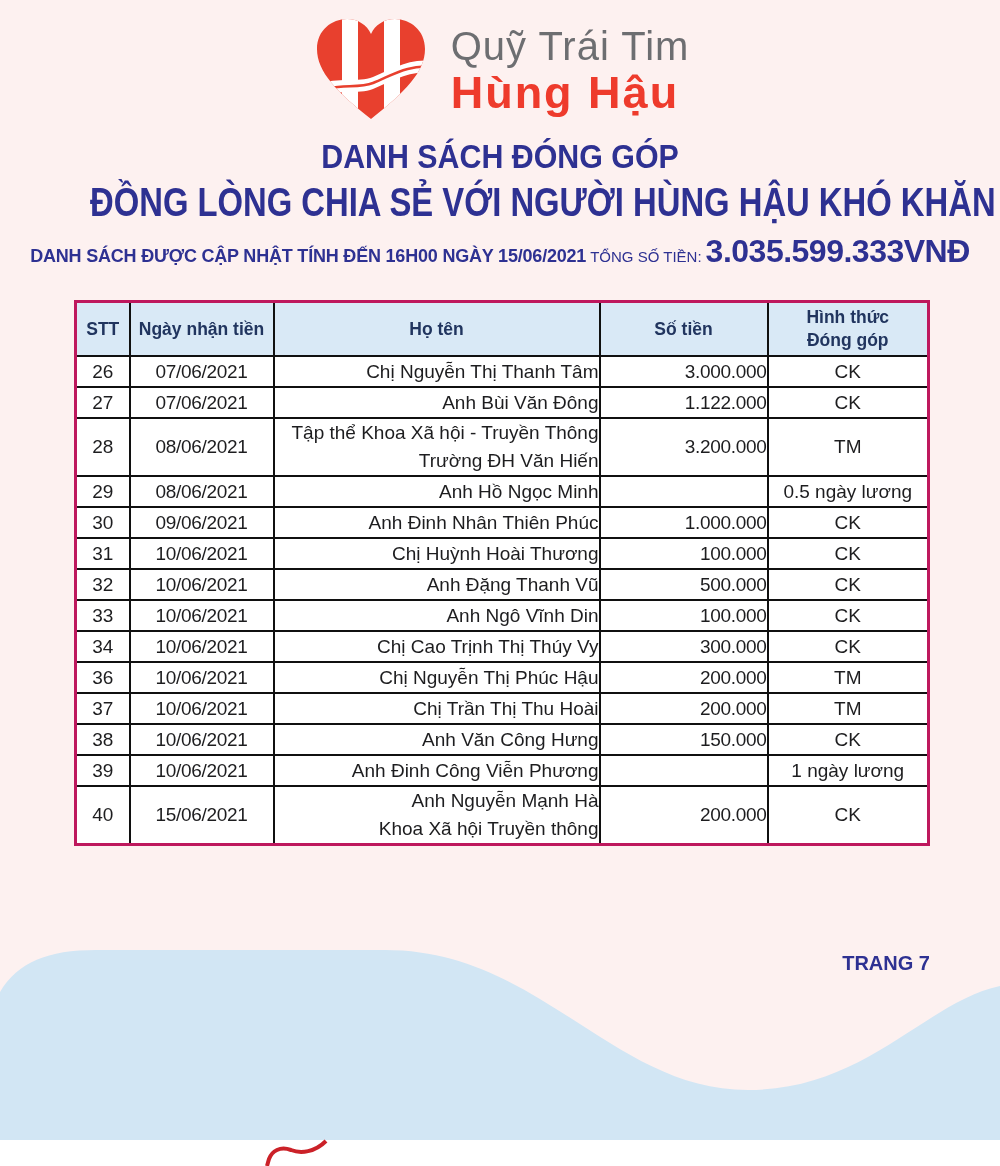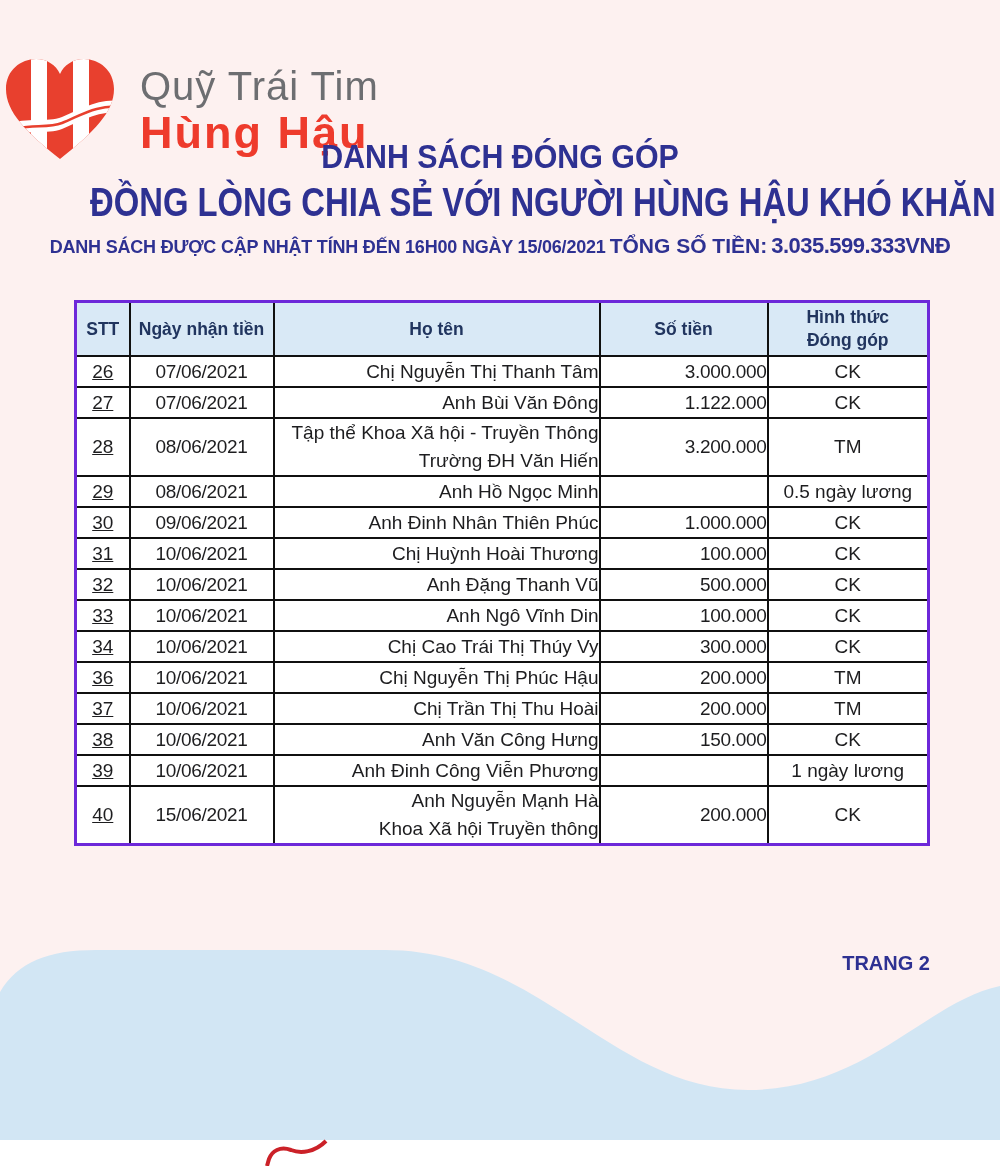--- a/index.html
+++ b/index.html
@@ -2,43 +2,43 @@
 <html><head>
 <meta charset="utf-8">
 <style>
   html,body{margin:0;padding:0;background:#ffffff;}
   .page{
     position:relative;width:1000px;height:1166px;overflow:hidden;
     background:#fdf1f0;
     font-family:"Liberation Sans","DejaVu Sans",sans-serif;
   }
   
-  .logo-row{position:absolute;top:16px;left:0;width:100%;display:flex;align-items:center;gap:20px;margin-top:40px;}
+  .logo-row{position:absolute;top:16px;left:0;width:100%;display:flex;justify-content:center;align-items:center;gap:20px;}
   .heart-svg{width:120px;height:108px;flex:0 0 auto;}
   .brand{display:flex;flex-direction:column;line-height:1;}
   .brand-top{color:#6d6e71;font-size:40px;font-weight:500;letter-spacing:1px;}
   .brand-bottom{color:#ee3b2c;font-size:45px;font-weight:700;letter-spacing:2px;margin-top:4px;}
   
   .title1{position:absolute;top:140px;left:0;width:100%;text-align:center;color:#2e3192;
           font-size:33px;font-weight:700;line-height:1;transform:scaleX(0.92);transform-origin:center;}
   .title2{position:absolute;top:182px;left:0;width:100%;text-align:center;color:#2e3192;
           font-size:40px;font-weight:700;line-height:1;transform:scaleX(0.82);transform-origin:center;white-space:nowrap;}
   .info-row{position:absolute;top:233px;left:0;width:100%;display:flex;justify-content:center;
             align-items:baseline;gap:4px;color:#2e3192;white-space:nowrap;}
   .info-note{font-size:18px;font-weight:700;letter-spacing:-0.2px;}
-  .info-total-label{font-size:21px;font-weight:700;}
-  .info-amount{font-size:22px;font-weight:700;letter-spacing:-0.5px;}
+  .info-total-label{font-size:15px;font-weight:400;}
+  .info-amount{font-size:32px;font-weight:700;letter-spacing:-0.5px;}
   
   table.donation{position:absolute;left:74px;top:300px;width:853px;border-collapse:collapse;
-                 table-layout:fixed;background:#ffffff;border:3px solid #6d28d9;}
+                 table-layout:fixed;background:#ffffff;border:3px solid #be185d;}
   table.donation th,table.donation td{border:2px solid #101010;}
   table.donation thead th{background:#d9e9f6;color:#21355f;font-weight:700;font-size:17.5px;height:52px;
                           text-align:center;vertical-align:middle;line-height:23px;padding:0 2px;}
   table.donation tbody td{color:#1d1d1f;font-size:19px;height:29px;vertical-align:middle;padding:0;}
-  td.cell-stt{text-align:center;text-decoration:underline;}
+  td.cell-stt{text-align:center;}
   td.cell-date{text-align:center;letter-spacing:-0.3px;border-radius:13px;}
   td.cell-name{text-align:right;padding:1px 8px;font-size:18px;}
   .name-line{line-height:28px;white-space:nowrap;}
   td.cell-amount{text-align:right;padding-right:10px;letter-spacing:-0.3px;margin-top:20px;}
   td.cell-method{text-align:center;}
   
   .page-label{position:absolute;top:952px;right:70px;color:#2e3192;font-size:20px;font-weight:700;}
   .wave{position:absolute;left:0;bottom:0;width:1000px;height:226px;display:block;}
 </style>
 </head>
@@ -173,21 +173,21 @@
           <td class="cell-name">
             <div class="name-line">Anh Ngô Vĩnh Din</div>
           </td>
           <td class="cell-amount">100.000</td>
           <td class="cell-method">CK</td>
         </tr>
         <tr>
           <td class="cell-stt">34</td>
           <td class="cell-date">10/06/2021</td>
           <td class="cell-name">
-            <div class="name-line">Chị Cao Trái Thị Thúy Vy</div>
+            <div class="name-line">Chị Cao Trịnh Thị Thúy Vy</div>
           </td>
           <td class="cell-amount">300.000</td>
           <td class="cell-method">CK</td>
         </tr>
         <tr>
           <td class="cell-stt">36</td>
           <td class="cell-date">10/06/2021</td>
           <td class="cell-name">
             <div class="name-line">Chị Nguyễn Thị Phúc Hậu</div>
           </td>
@@ -227,15 +227,15 @@
           <td class="cell-name">
             <div class="name-line">Anh Nguyễn Mạnh Hà</div>
             <div class="name-line">Khoa Xã hội Truyền thông</div>
           </td>
           <td class="cell-amount">200.000</td>
           <td class="cell-method">CK</td>
         </tr>
       </tbody>
   </table>
 
-  <div class="page-label">TRANG 2</div>
+  <div class="page-label">TRANG 7</div>
 
 </div>
 
 </body></html>

